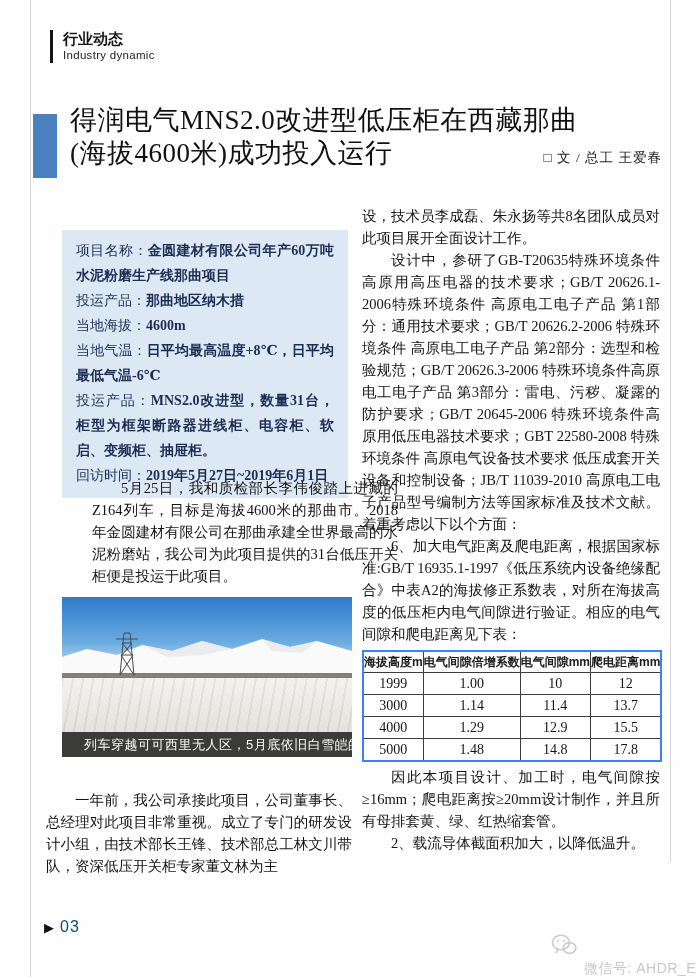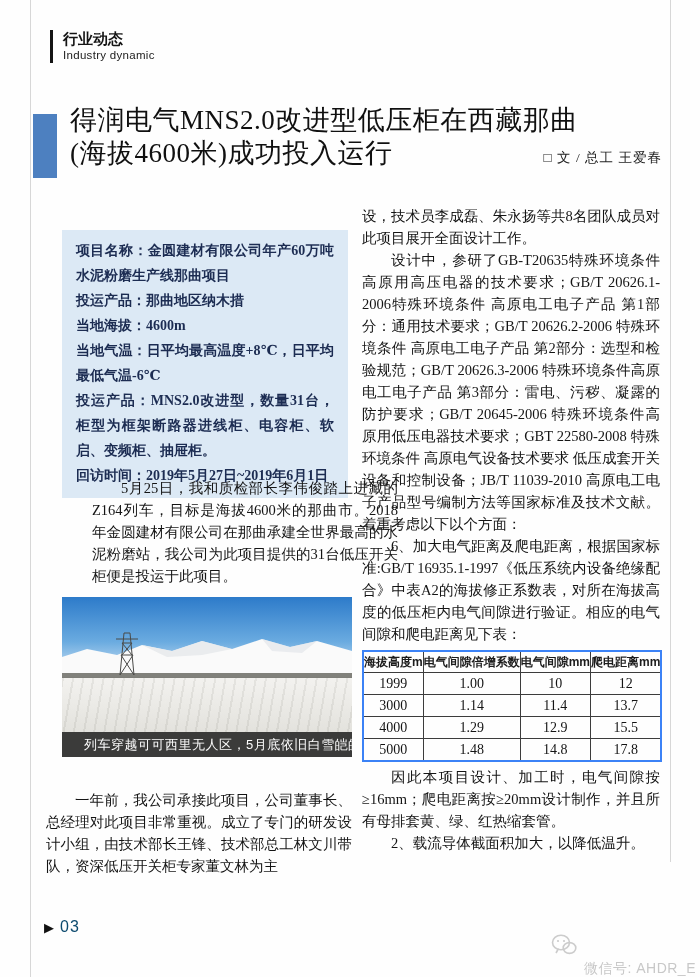--- a/index.html
+++ b/index.html
@@ -19,21 +19,21 @@
   
   .title-square{position:absolute;left:33px;top:114px;width:24px;height:64px;background:#4d80c0;}
   .title-block{position:absolute;left:70px;top:104px;width:592px;}
   .title-line{font-size:27px;line-height:33px;color:#101010;font-weight:500;letter-spacing:.5px;white-space:nowrap;}
   .title-row2{display:flex;justify-content:space-between;align-items:flex-end;}
   .byline{font-size:13.5px;color:#222;padding-bottom:3px;letter-spacing:1px;white-space:nowrap;}
 
   
   .info-box{position:absolute;left:62px;top:230px;width:258px;padding:8px 14px 10px 14px;background:#dce9f5;}
   .info-box p{margin:0;font-size:14px;line-height:25px;color:#1c2c52;text-align:justify;}
-  .info-box b{font-family:"Liberation Sans","DejaVu Sans",sans-serif;font-weight:bold;}
+  .info-box b{font-family:"Liberation Sans","DejaVu Sans",sans-serif;font-weight:normal;}
   .info-box span{font-weight:600;}
 
   
   .para{position:absolute;font-size:14.5px;line-height:22px;text-align:justify;margin:0;color:#141414;}
   .indent{text-indent:2em;}
   .para-l1{left:48px;top:477px;width:306px;margin-left:44px;}
   .para-l2{left:46px;top:789px;width:306px;}
 
   
   .photo{position:absolute;left:62px;top:597px;width:290px;height:160px;overflow:hidden;background:#eceae6;}

